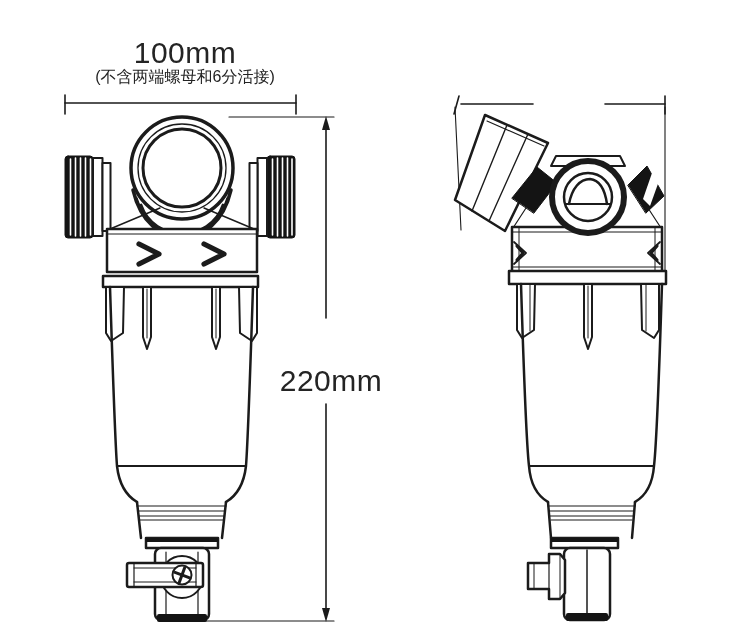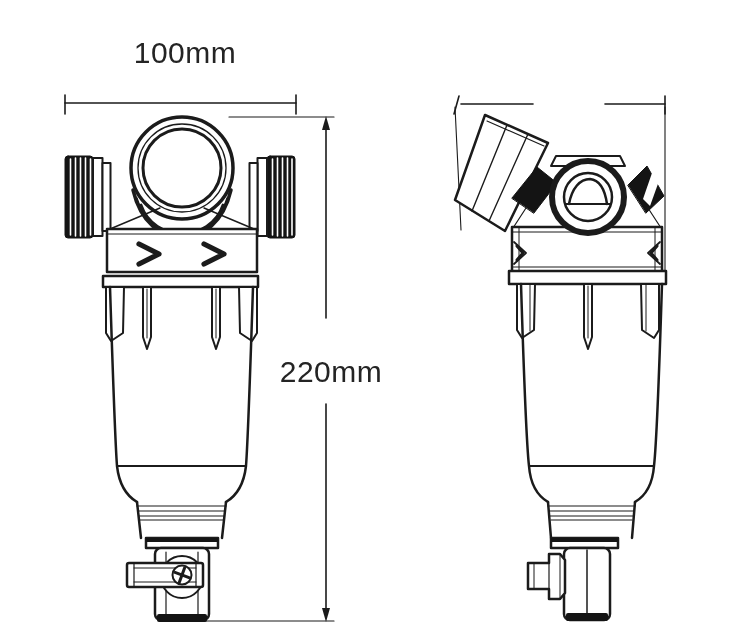--- a/index.html
+++ b/index.html
@@ -8,21 +8,21 @@
     font-family:Liberation Sans, sans-serif;
   }
   .drawing{position:absolute;left:0;top:0;}
   .dim-label{position:absolute;color:#242424;text-align:center;line-height:1.1;white-space:nowrap;}
   .dim-label.big{font-size:30px;letter-spacing:0.5px;}
   .dim-label.mid{font-size:26px;letter-spacing:0.5px;}
   .dim-label.note{font-size:16px;letter-spacing:0px;}
   #label-width{left:85px;top:36px;width:200px;}
   #label-width-note{left:60px;top:68px;width:250px;}
   #label-depth{left:518px;top:87px;width:100px;}
-  #label-height{left:276px;top:355px;width:110px;}
+  #label-height{left:276px;top:364px;width:110px;}
 </style>
 </head>
 <body>
 
 <div class="stage">
 
   <svg class="drawing" width="730" height="643" viewBox="0 0 730 643">
     <g stroke="#1b1b1b" fill="none" stroke-linecap="round" stroke-linejoin="round">
 
       <g>
@@ -213,16 +213,17 @@
             <line x1="534" y1="563" x2="534" y2="589" stroke-width="1"></line>
           </g>
           <rect x="566" y="613" width="42" height="8" rx="2" fill="#141414" stroke="none"></rect>
         </g>
       </g>
     </g>
   </svg>
 
   <div id="label-width" class="dim-label big">100mm</div>
 
+  <div id="label-width-note" class="dim-label note">(不含两端螺母和6分活接)</div>
 
 
   <div id="label-height" class="dim-label big">220mm</div>
 </div>
 
 </body></html>

